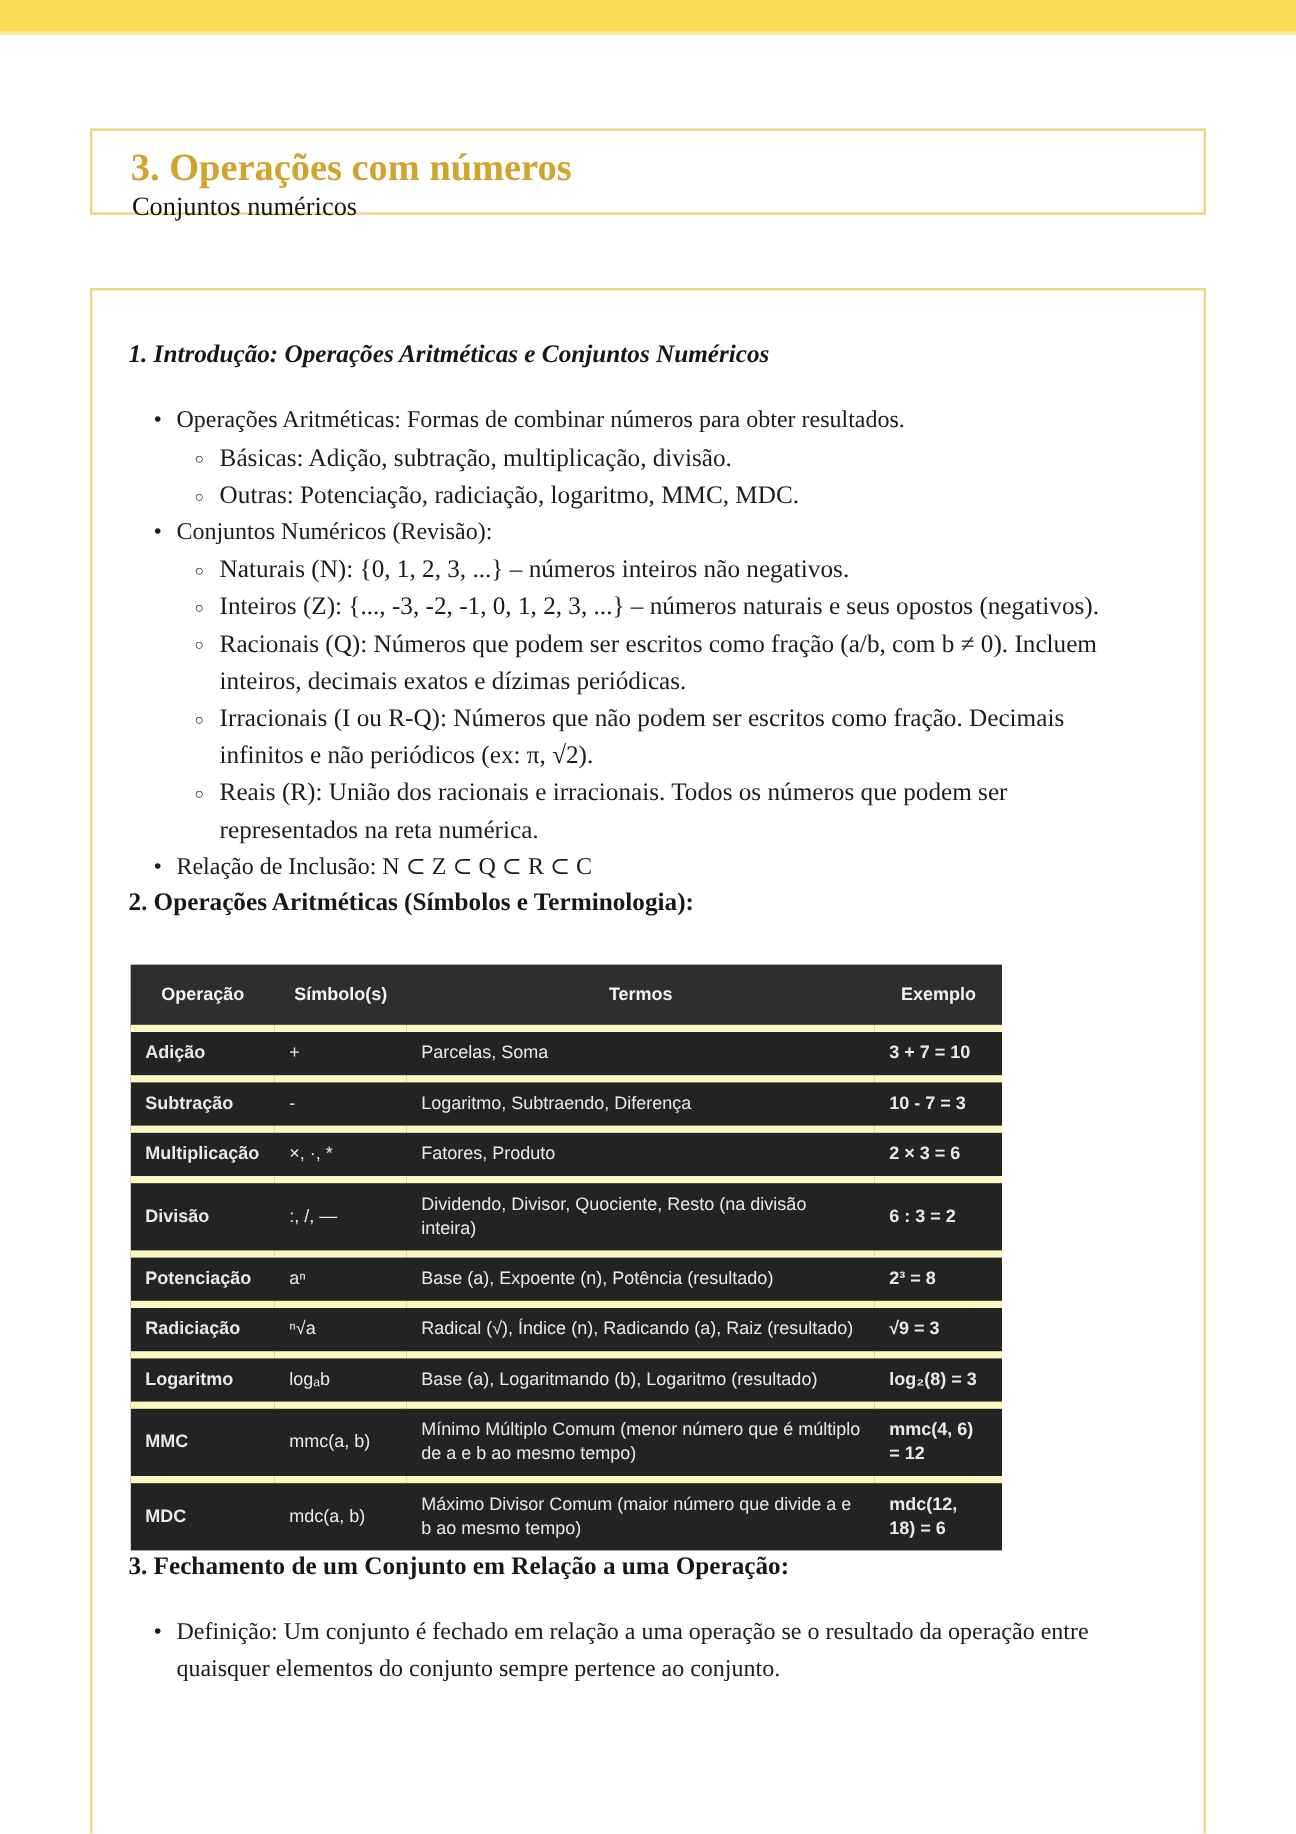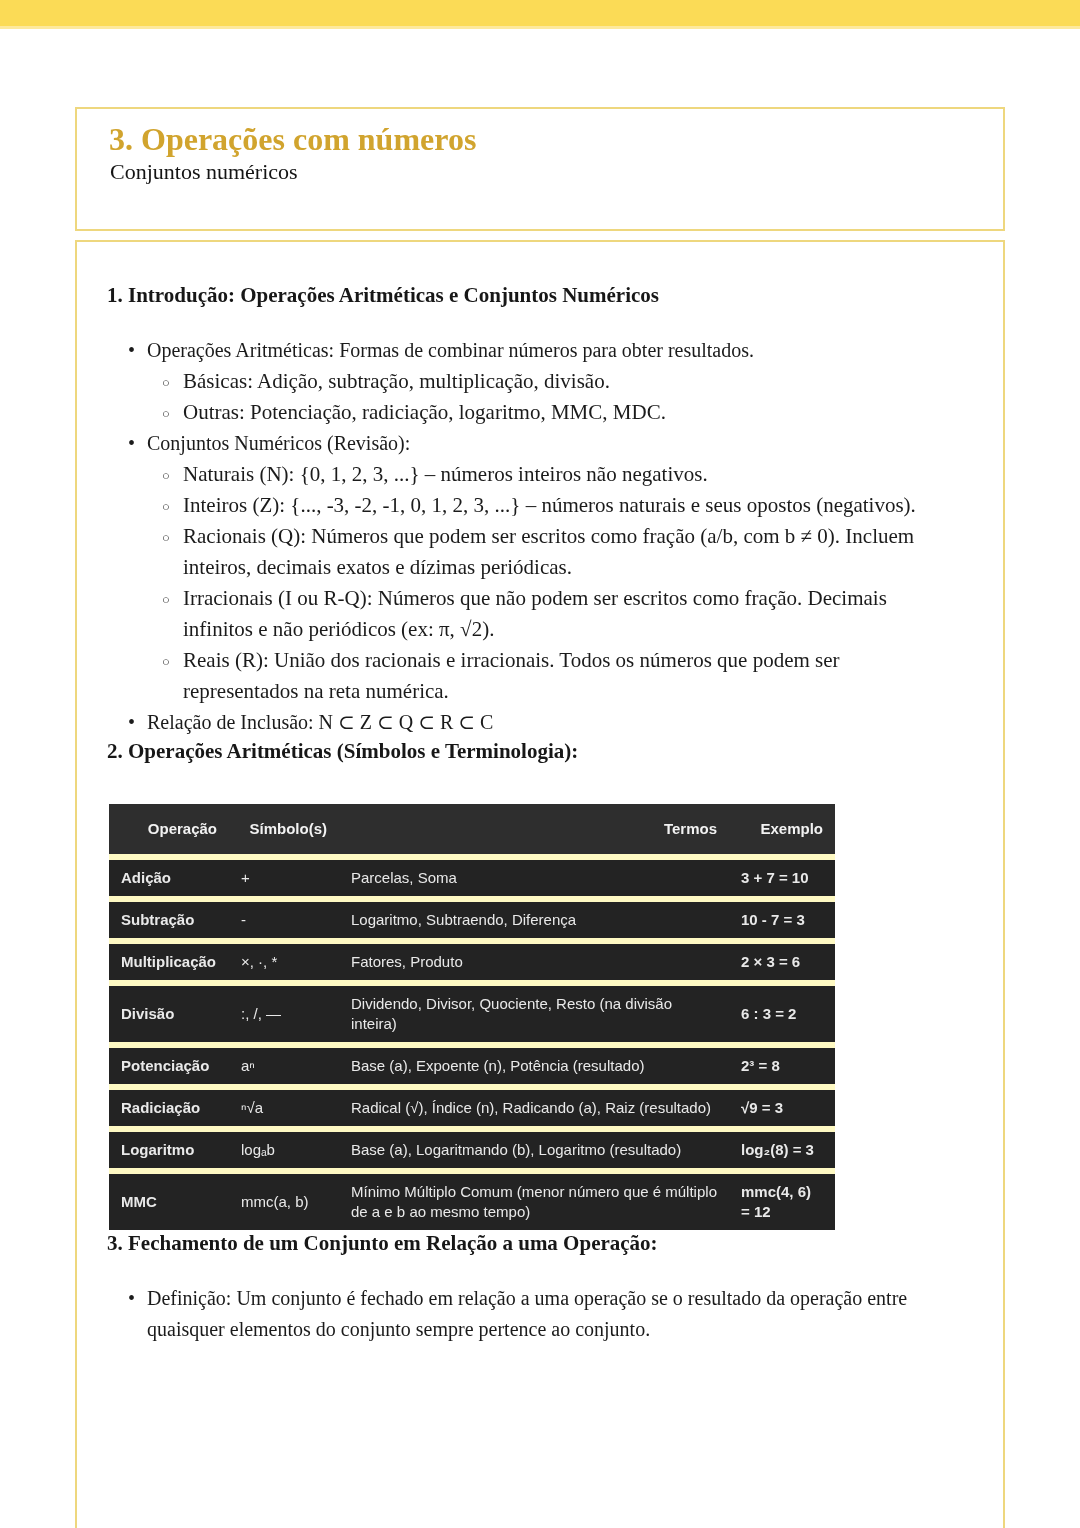--- a/index.html
+++ b/index.html
@@ -12,21 +12,21 @@
     position: relative;
   }
   .top-bar {
     position: absolute; left: 0; top: 0;
     width: 1080px; height: 26px;
     background: #fbdb56;
     border-bottom: 3px solid #fde99c;
   }
   .title-box {
     position: absolute; left: 75px; top: 107px;
-    width: 930px; height: 124px;
+    width: 930px; height: 72px;
     box-sizing: border-box;
     border: 2px solid #eed77e;
     background: #ffffff;
   }
   .title-box h1 {
     margin: 13px 0 0 32px;
     font-size: 32px;
     font-weight: bold;
     color: #d1a42e;
     line-height: 1.1;
@@ -45,21 +45,21 @@
     background: #ffffff;
     padding: 40px 45px 0 30px;
   }
   .content-box h2 {
     font-size: 21px;
     font-weight: bold;
     color: #171717;
     margin: 0 0 0 0;
     line-height: 1.3;
   }
-  .sec-gap-1 { margin-top: 0; }
+  .sec-gap-1 { margin-top: 0; font-style: italic; }
   .sec-gap-2 { margin-top: 36px; }
   .sec-gap-3 { margin-top: 46px; }
   ul.l1 {
     list-style: none;
     margin: 26px 0 0 0;
     padding: 0 0 0 40px;
     font-size: 20px;
     line-height: 31px;
   }
   ul.l1 > li { position: relative; }
@@ -91,21 +91,21 @@
     background: #232323;
     font-family: "Liberation Sans", "DejaVu Sans", sans-serif;
     color: #e9e9e9;
     font-size: 15px;
     line-height: 20px;
   }
   .ops-table th {
     background: #2e2e2e;
     font-weight: bold;
     color: #f2f2f2;
-    text-align: right;
+    text-align: center;
     padding: 15px 12px;
   }
   .ops-table td {
     padding: 8px 12px;
     border-top: 6px solid #fef9c3;
     vertical-align: middle;
   }
   .ops-table td.c-op { font-weight: 600; }
   .ops-table td.c-ex { font-weight: 600; }
   .def-list { margin-top: 30px; }
@@ -206,20 +206,26 @@
         <td>logₐb</td>
         <td>Base (a), Logaritmando (b), Logaritmo (resultado)</td>
         <td class="c-ex">log₂(8) = 3</td>
       </tr>
       <tr>
         <td class="c-op">MMC</td>
         <td>mmc(a, b)</td>
         <td>Mínimo Múltiplo Comum (menor número que é múltiplo de a e b ao mesmo tempo)</td>
         <td class="c-ex">mmc(4, 6) = 12</td>
       </tr>
+      <tr>
+        <td class="c-op">MDC</td>
+        <td>mdc(a, b)</td>
+        <td>Máximo Divisor Comum (maior número que divide a e b ao mesmo tempo)</td>
+        <td class="c-ex">mdc(12, 18) = 6</td>
+      </tr>
     </tbody>
   </table>
 
   <h2 class="sec-gap-3">3. Fechamento de um Conjunto em Relação a uma Operação:</h2>
 
   <ul class="l1 def-list">
     <li>
       <span>Definição: Um conjunto é fechado em relação a uma operação se o resultado da operação entre quaisquer elementos do conjunto sempre pertence ao conjunto.</span>
     </li>
   </ul>

